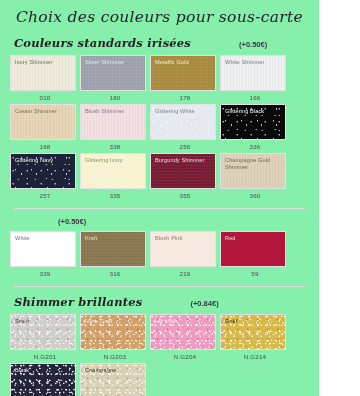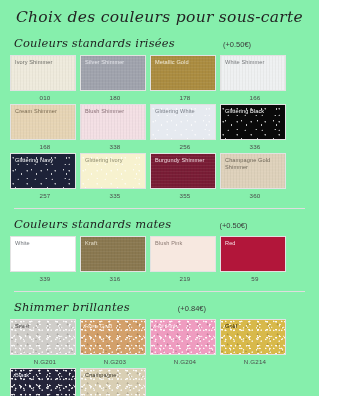--- a/index.html
+++ b/index.html
@@ -35,20 +35,21 @@
   
   .section { padding: 0 10px; }
 
   .section-head {
     display: flex;
     align-items: baseline;
     gap: 4px;
     margin-top: 8px;
     margin-bottom: 5px;
     padding-left: 4px;
+    font-weight: bold;
   }
   .section-head .s-title {
     font-family: "DejaVu Serif", serif;
     font-style: italic;
     font-size: 11.5px;
     color: #1f1f1f;
     letter-spacing: 0.2px;
     white-space: nowrap;
   }
   .section-head .s-price {
@@ -234,21 +235,20 @@
             <div class="swatch-box tex-paper" style="background: rgb(222, 209, 187);">
               <div class="swatch-label" style="color: rgb(111, 103, 88);">Champagne Gold Shimmer</div>
             </div>
             <div class="swatch-code">360</div>
           </div>
         </div>
       </div>
       <div class="divider"></div>
       <div class="section">
         <div class="section-head">
-          <span class="s-title">Couleurs standards mates</span>
           <span class="s-price">(+0.50€)</span>
         </div>
         <div class="swatch-row">
           <div class="swatch-cell">
             <div class="swatch-box" style="background: rgb(255, 255, 255);">
               <div class="swatch-label" style="color: rgb(112, 116, 122);">White</div>
             </div>
             <div class="swatch-code">339</div>
           </div>
           <div class="swatch-cell">

